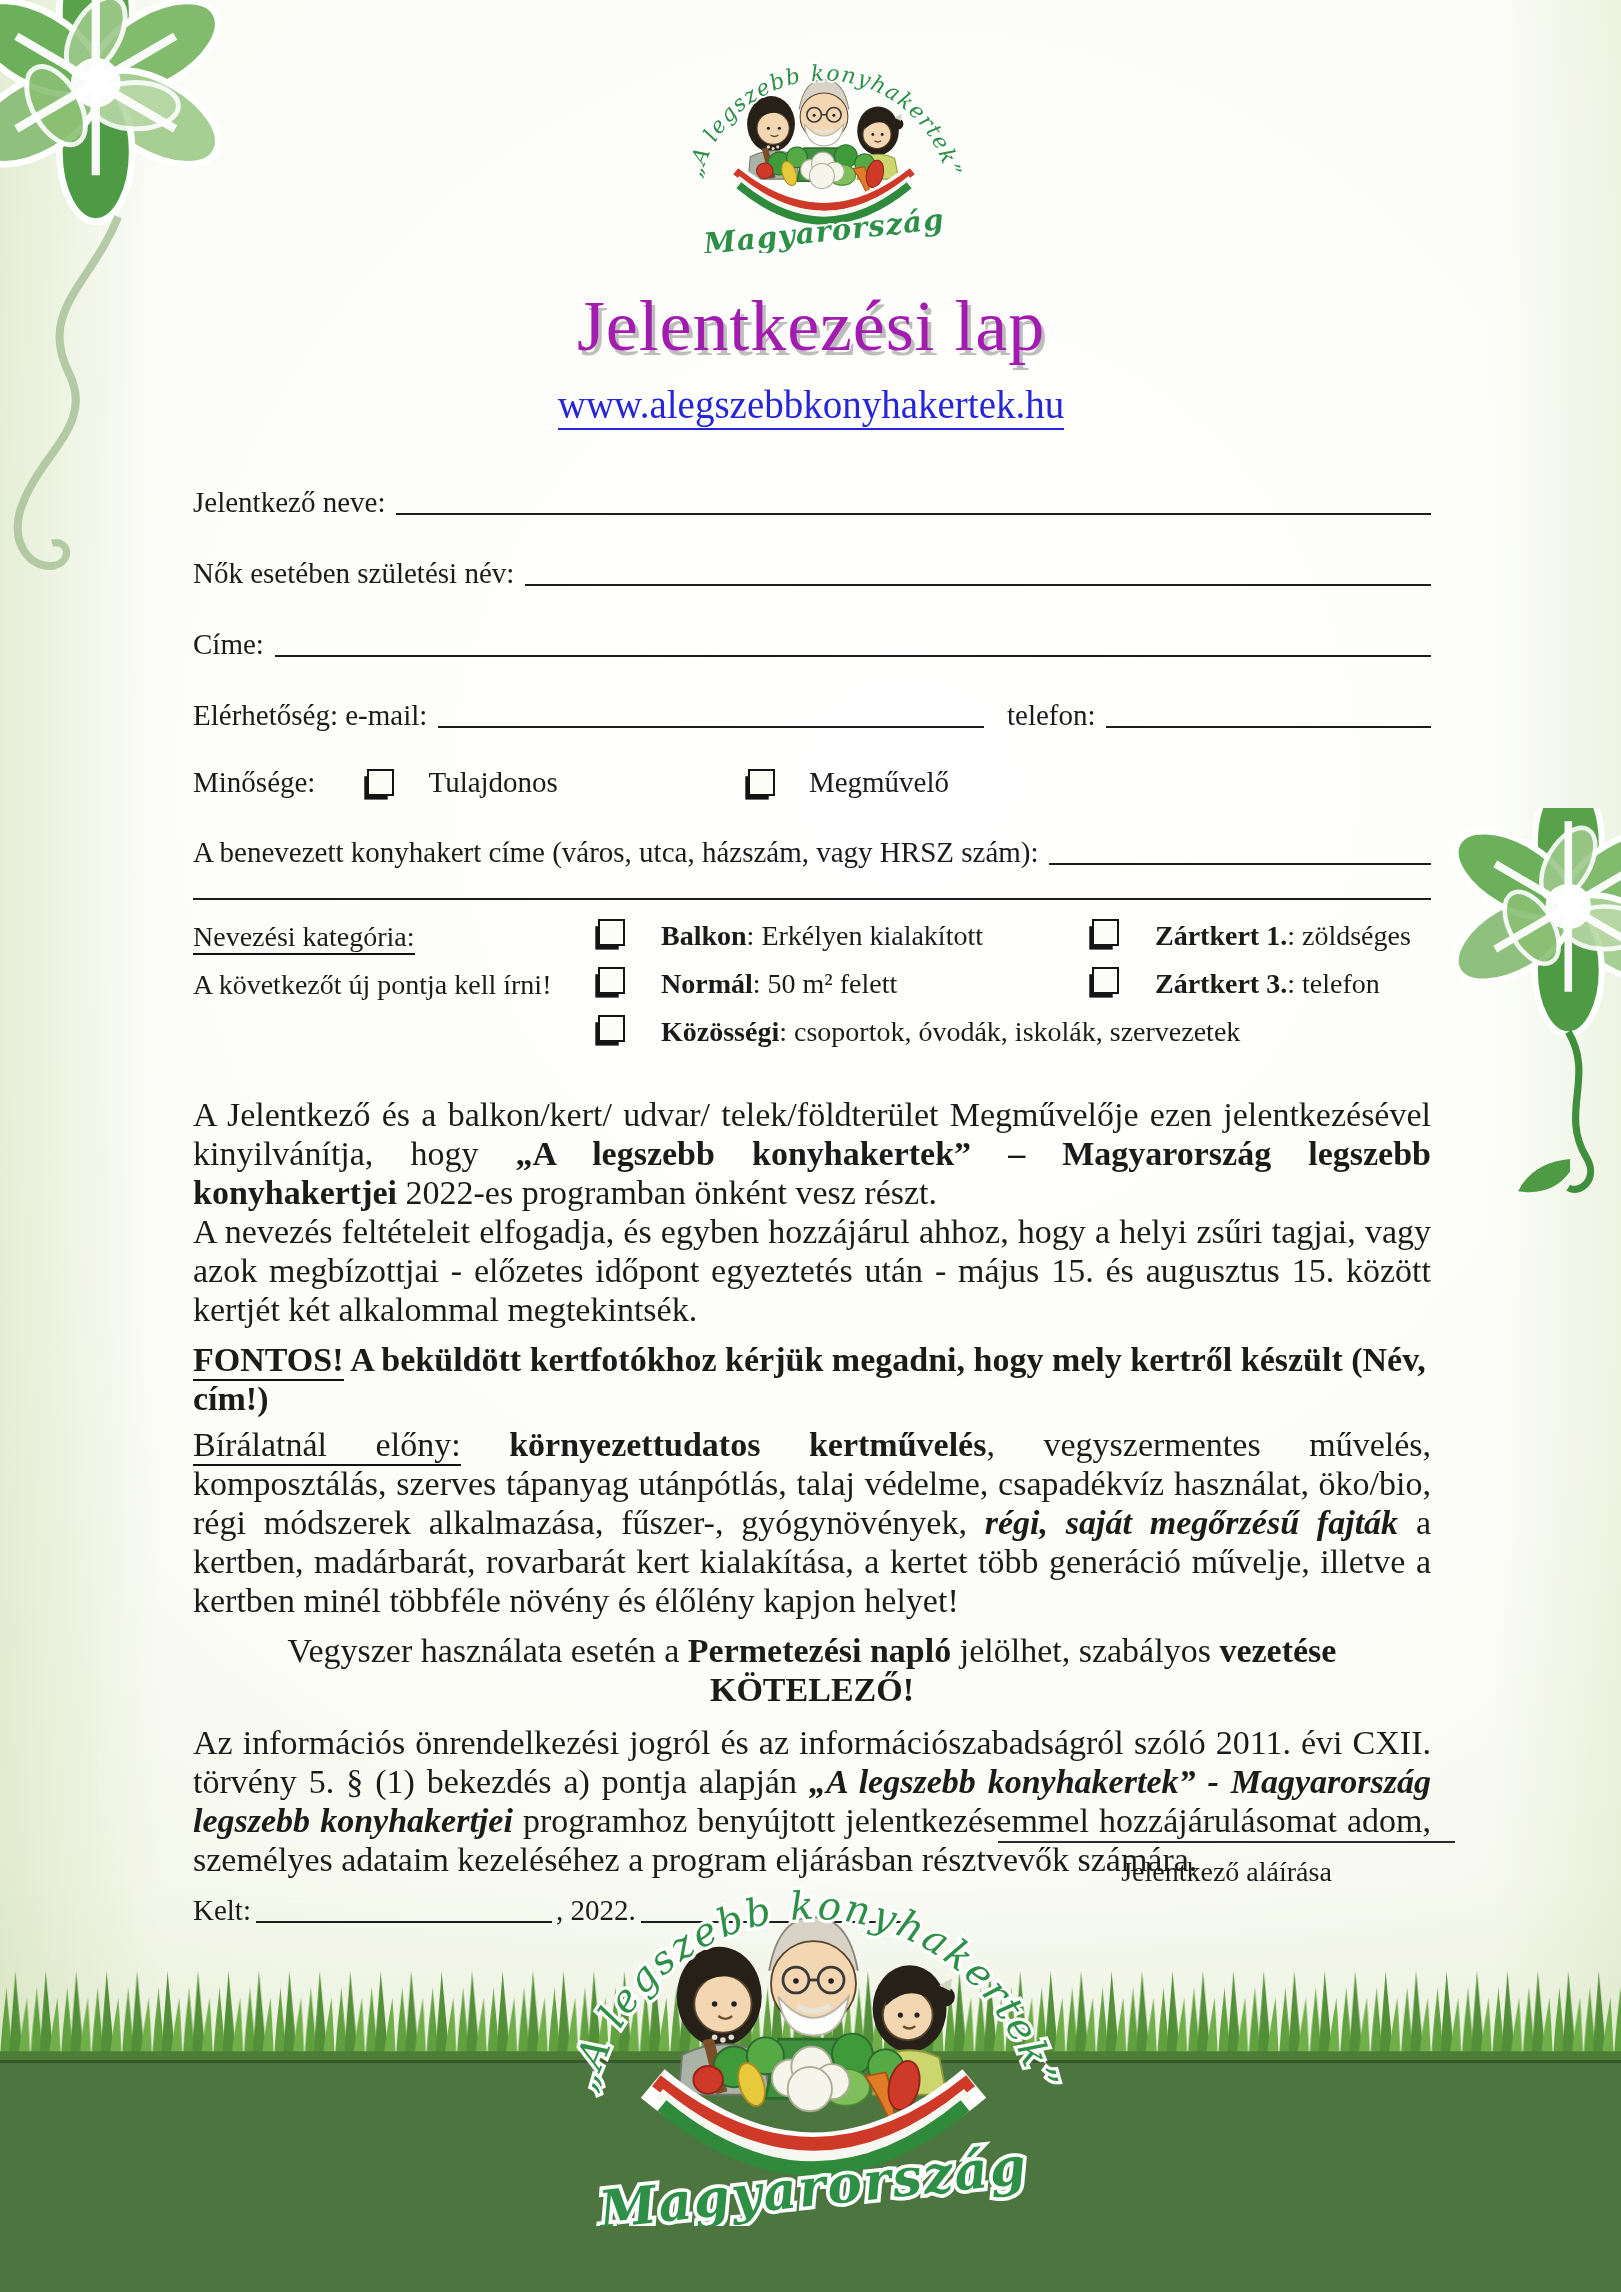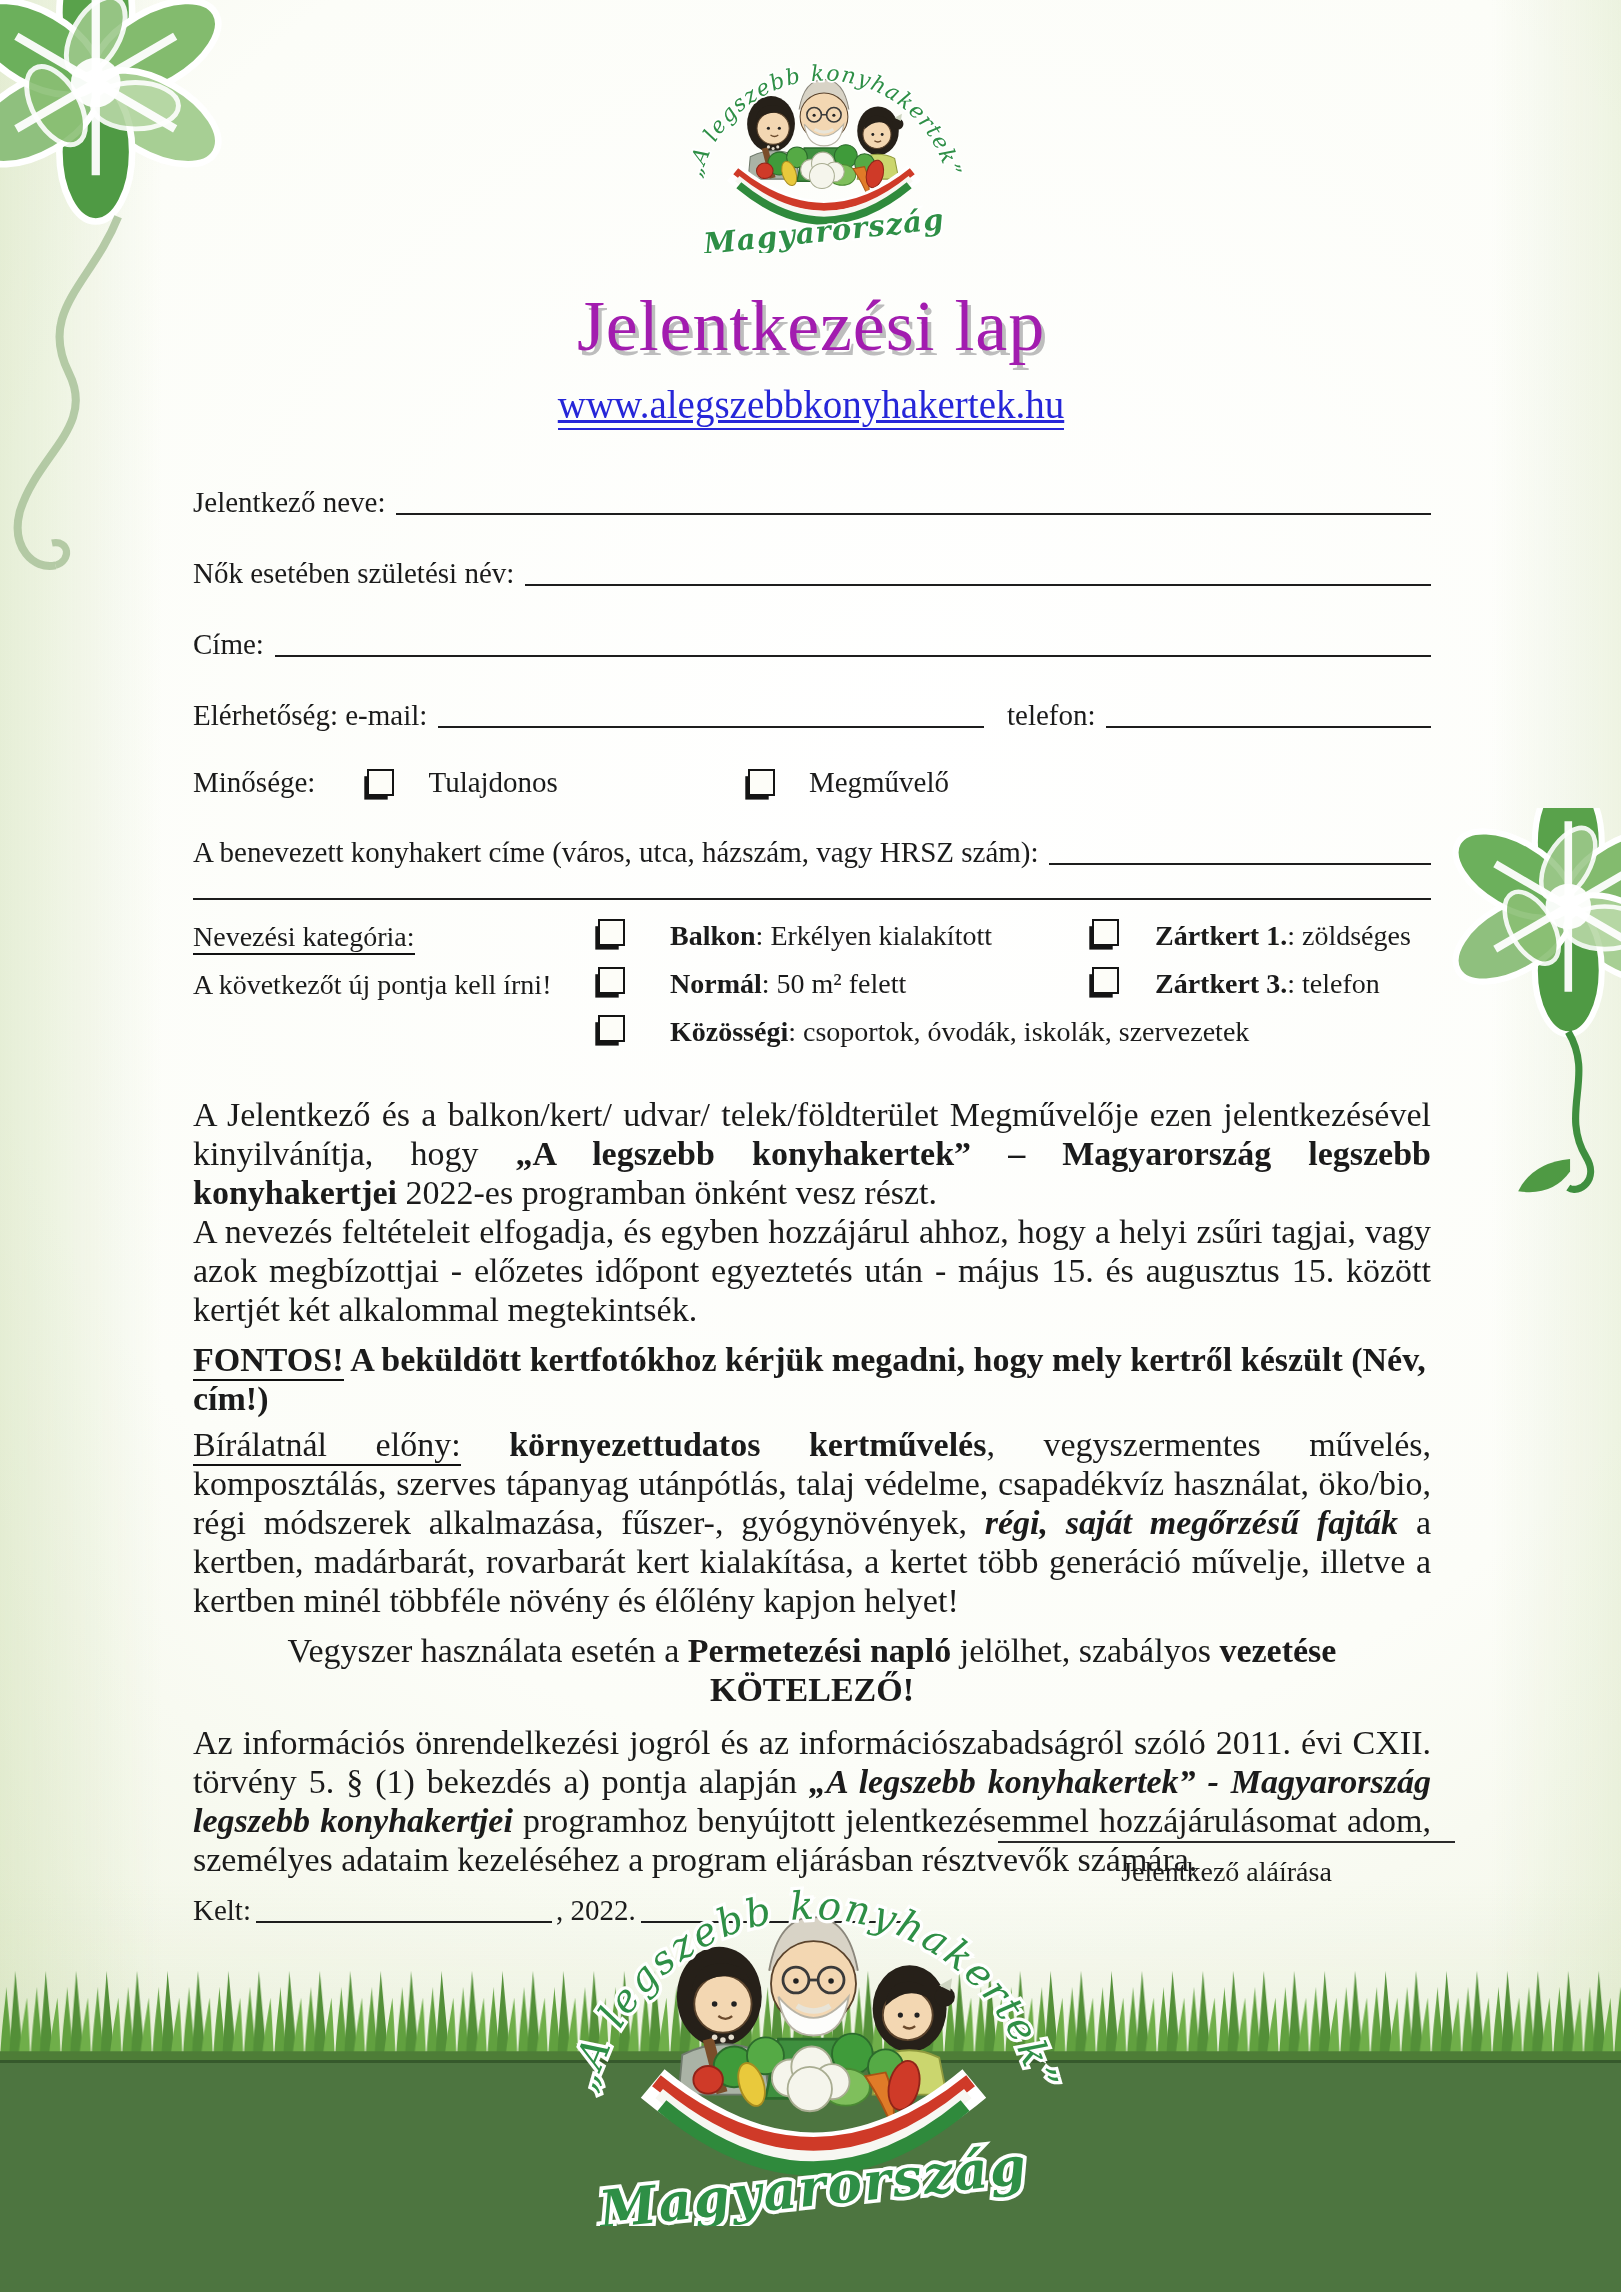--- a/index.html
+++ b/index.html
@@ -21,21 +21,21 @@
   .logo-top{left:663px;top:45px}
   .logo-bottom{left:527px;top:1856px}
   .arc-text{fill:#2e8f46;font-style:italic;font-size:42px;letter-spacing:3px;
     stroke:#ffffff;stroke-width:7px;paint-order:stroke;font-family:"DejaVu Serif",serif}
   .mag-text{fill:#2e8f46;font-style:italic;font-weight:bold;font-size:56px;letter-spacing:2px;
     stroke:#ffffff;stroke-width:8px;paint-order:stroke;font-family:"DejaVu Serif",serif}
 
   .title{position:absolute;left:0;top:285px;width:100%;margin:0;text-align:center;z-index:2;
     font-size:72px;font-weight:400;color:#a21caf;text-shadow:3.6px 4.5px 0 #bdbdbd;letter-spacing:0.9px}
   .url-wrap{position:absolute;left:0;top:383px;width:100%;text-align:center;z-index:2}
-  .url-wrap a{color:#2626d8;font-size:39px;text-decoration:underline;border-bottom:2.7px solid #2626d8;
+  .url-wrap a{color:#2626d8;font-size:39px;border-bottom:2.7px solid #2626d8;
     display:inline-block;line-height:1.15;cursor:pointer}
 
   .form{position:absolute;left:193px;top:478px;width:1238px;z-index:2;font-size:29px}
   .frow{display:flex;align-items:flex-end;min-height:41px;margin-bottom:30px}
   .lbl{white-space:nowrap;line-height:1.15}
   .fill{flex:1;border-bottom:2.7px solid #1d1d1d;height:5.4px;margin:0 0 3.6px 10.7px}
   .fill.fixed{flex:none}
   .w610{width:546px}.w330{width:296px}.w292{width:262px}
   .tel{margin-left:23px}
 
@@ -46,21 +46,21 @@
 
   .cb{width:23px;height:23px;border:2.7px solid #141414;background:#fdfdf8;flex:none;
     display:inline-block;box-shadow:-4.5px 5.4px 0 -1.8px #141414;cursor:pointer}
 
   .garden-row{margin-top:23px;margin-bottom:0}
   .cont-line{height:7.2px;border-bottom:2.7px solid #1d1d1d;margin-top:21.5px}
 
   .cat{margin-top:19.7px;font-size:28px}
   .cat-row{display:flex;min-height:48px;align-items:flex-start}
   .cat-left{width:405px;padding-top:1.8px}
-  .cat-mid{width:494px;display:flex;gap:45px}
+  .cat-mid{width:494px;display:flex;gap:36px}
   .cat-right{flex:1;display:flex;gap:36px}
   .optlbl{line-height:1.2}
   .b{font-weight:normal}
   .u{border-bottom:2.7px solid #111;padding-bottom:0.9px}
   .i{font-style:italic}
 
   .para{font-size:34px;line-height:39px;margin:0}
   .just{text-align:justify}
   .center{text-align:center}
   .p-decl{margin-top:32px}

